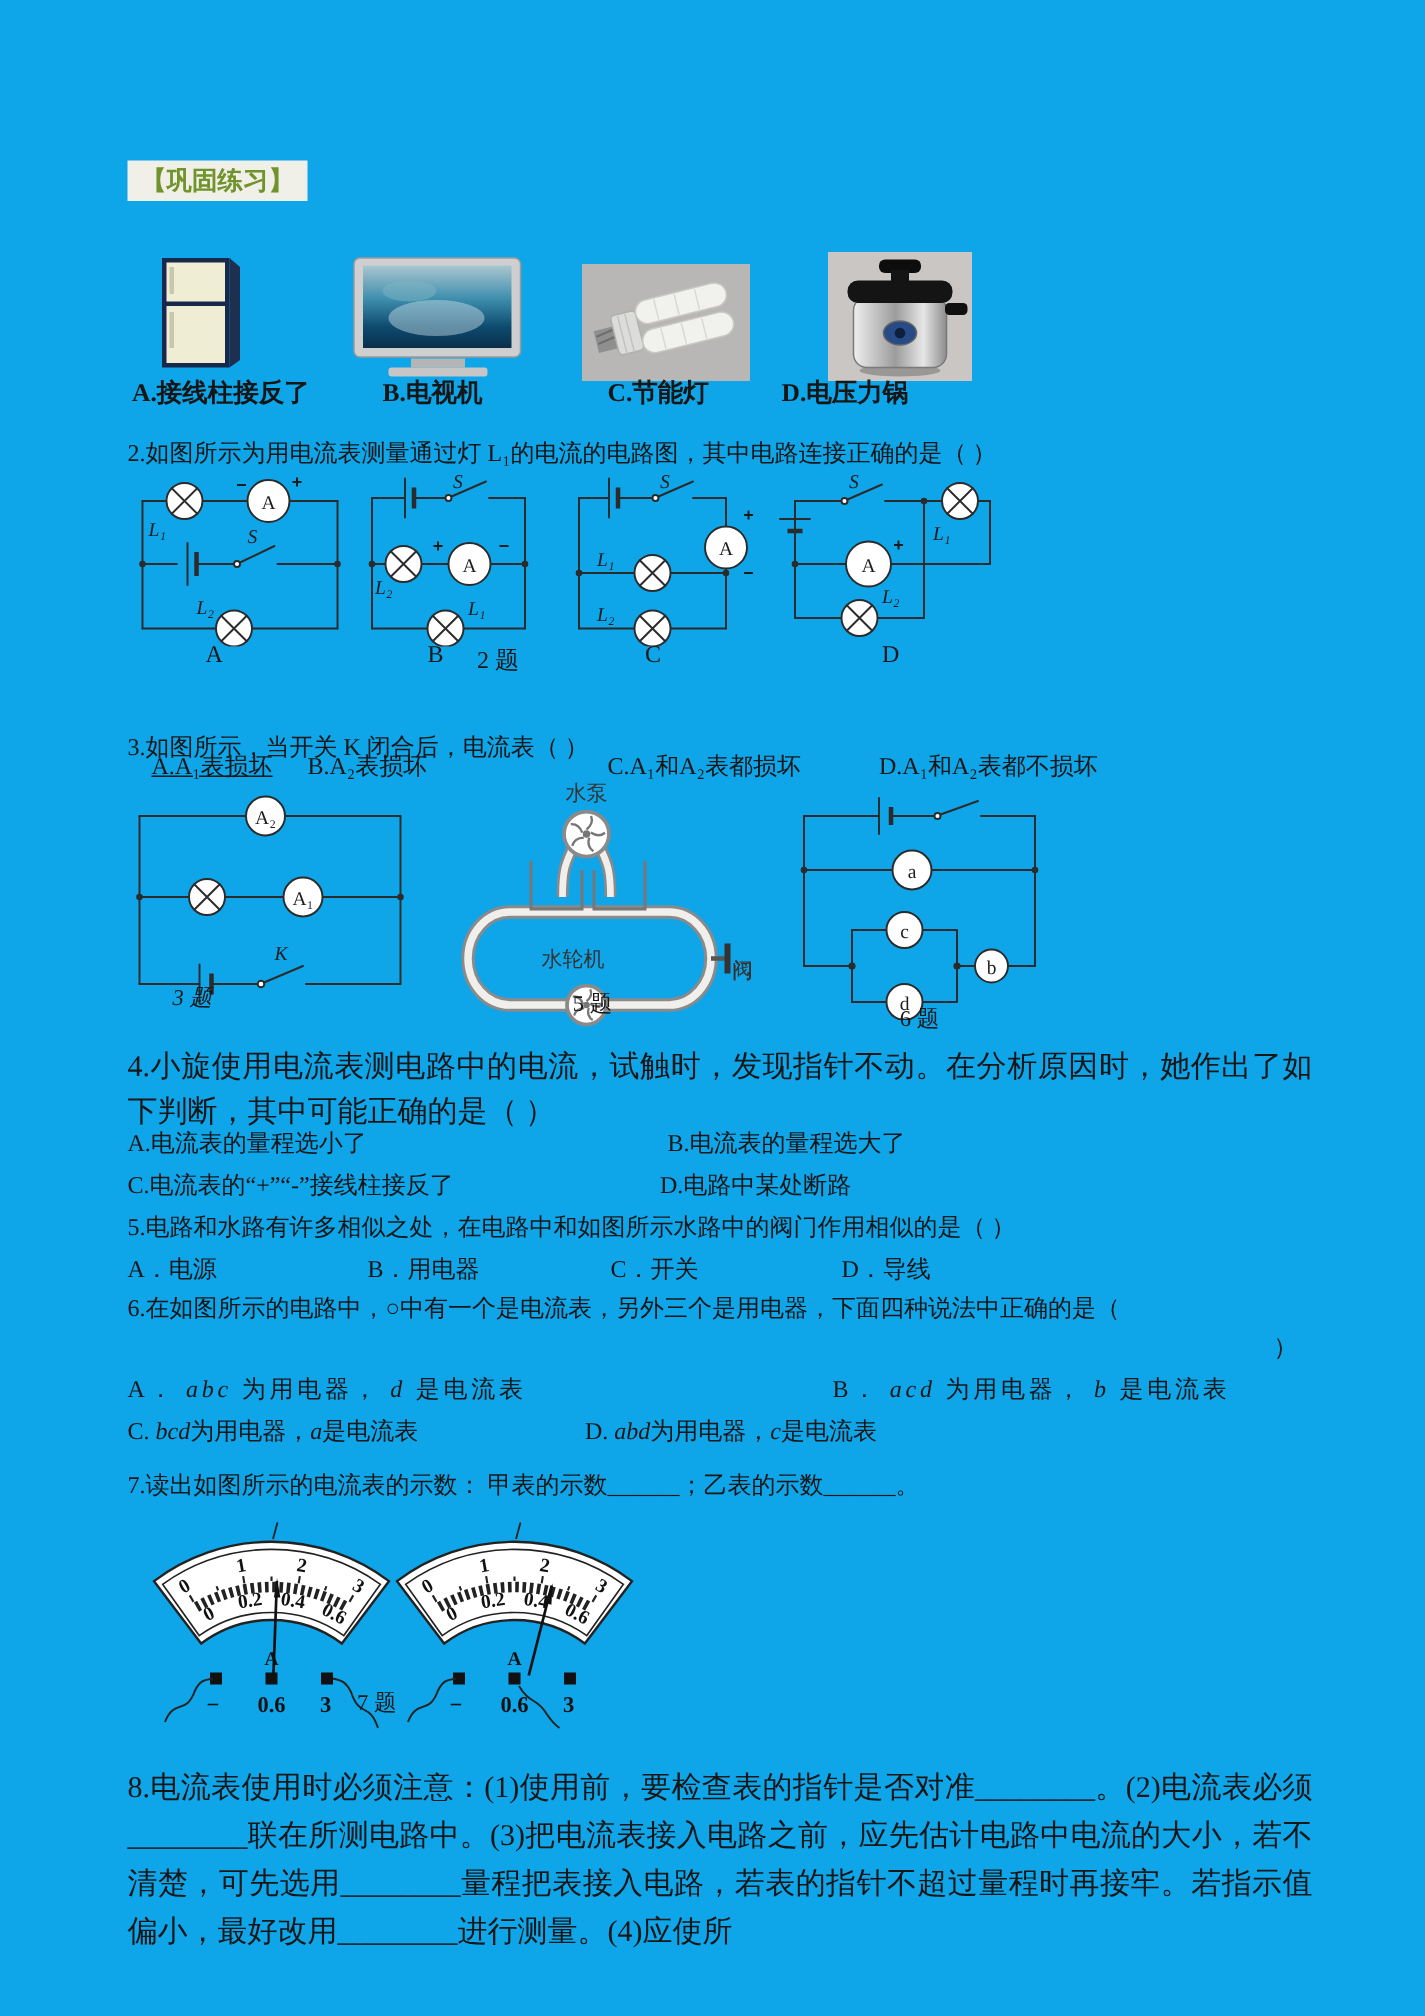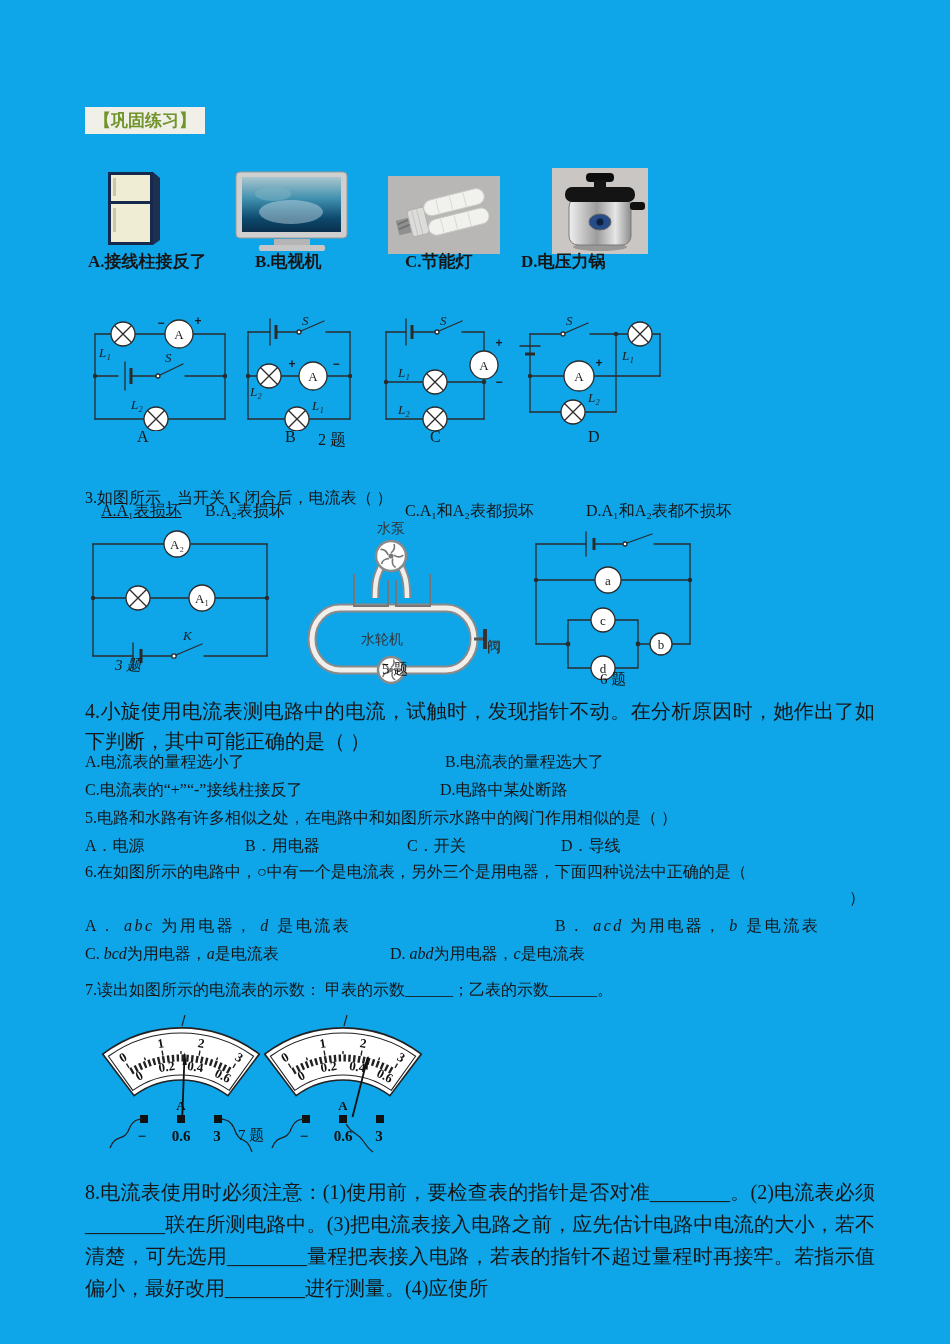--- a/index.html
+++ b/index.html
@@ -101,20 +101,21 @@
     <rect x="78" y="34" width="15" height="8" rx="3" fill="#101010"></rect>
     <ellipse cx="48" cy="54" rx="11" ry="8" fill="#274b86" stroke="#666"></ellipse>
     <circle cx="48" cy="54" r="3.5" fill="#0d1f3c"></circle>
   </svg>
 
   <div class="abs applbl" style="left:88px;top:250px;">A.接线柱接反了</div>
   <div class="abs applbl" style="left:255px;top:250px;">B.电视机</div>
   <div class="abs applbl" style="left:405px;top:250px;">C.节能灯</div>
   <div class="abs applbl" style="left:521px;top:250px;">D.电压力锅</div>
 
+  <div class="abs txt" style="left:85px;top:292px;">2.如图所示为用电流表测量通过灯 L₁的电流的电路图，其中电路连接正确的是（      ）</div>
 
   <svg class="abs" style="left:85px;top:316px;" width="150" height="115" viewBox="0 0 150 115">
     <path class="w" d="M10,18 V103 M140,18 V103"></path>
     <path class="w" d="M10,18 H26 M50,18 H80 M108,18 H140"></path>
     <g>
         <circle class="cp" cx="38" cy="18" r="12"></circle>
         <path class="w" d="M29.5,9.5 L46.5,26.5 M46.5,9.5 L29.5,26.5"></path>
       </g>
     <g>
         <circle class="cp" cx="94" cy="18" r="14"></circle>

